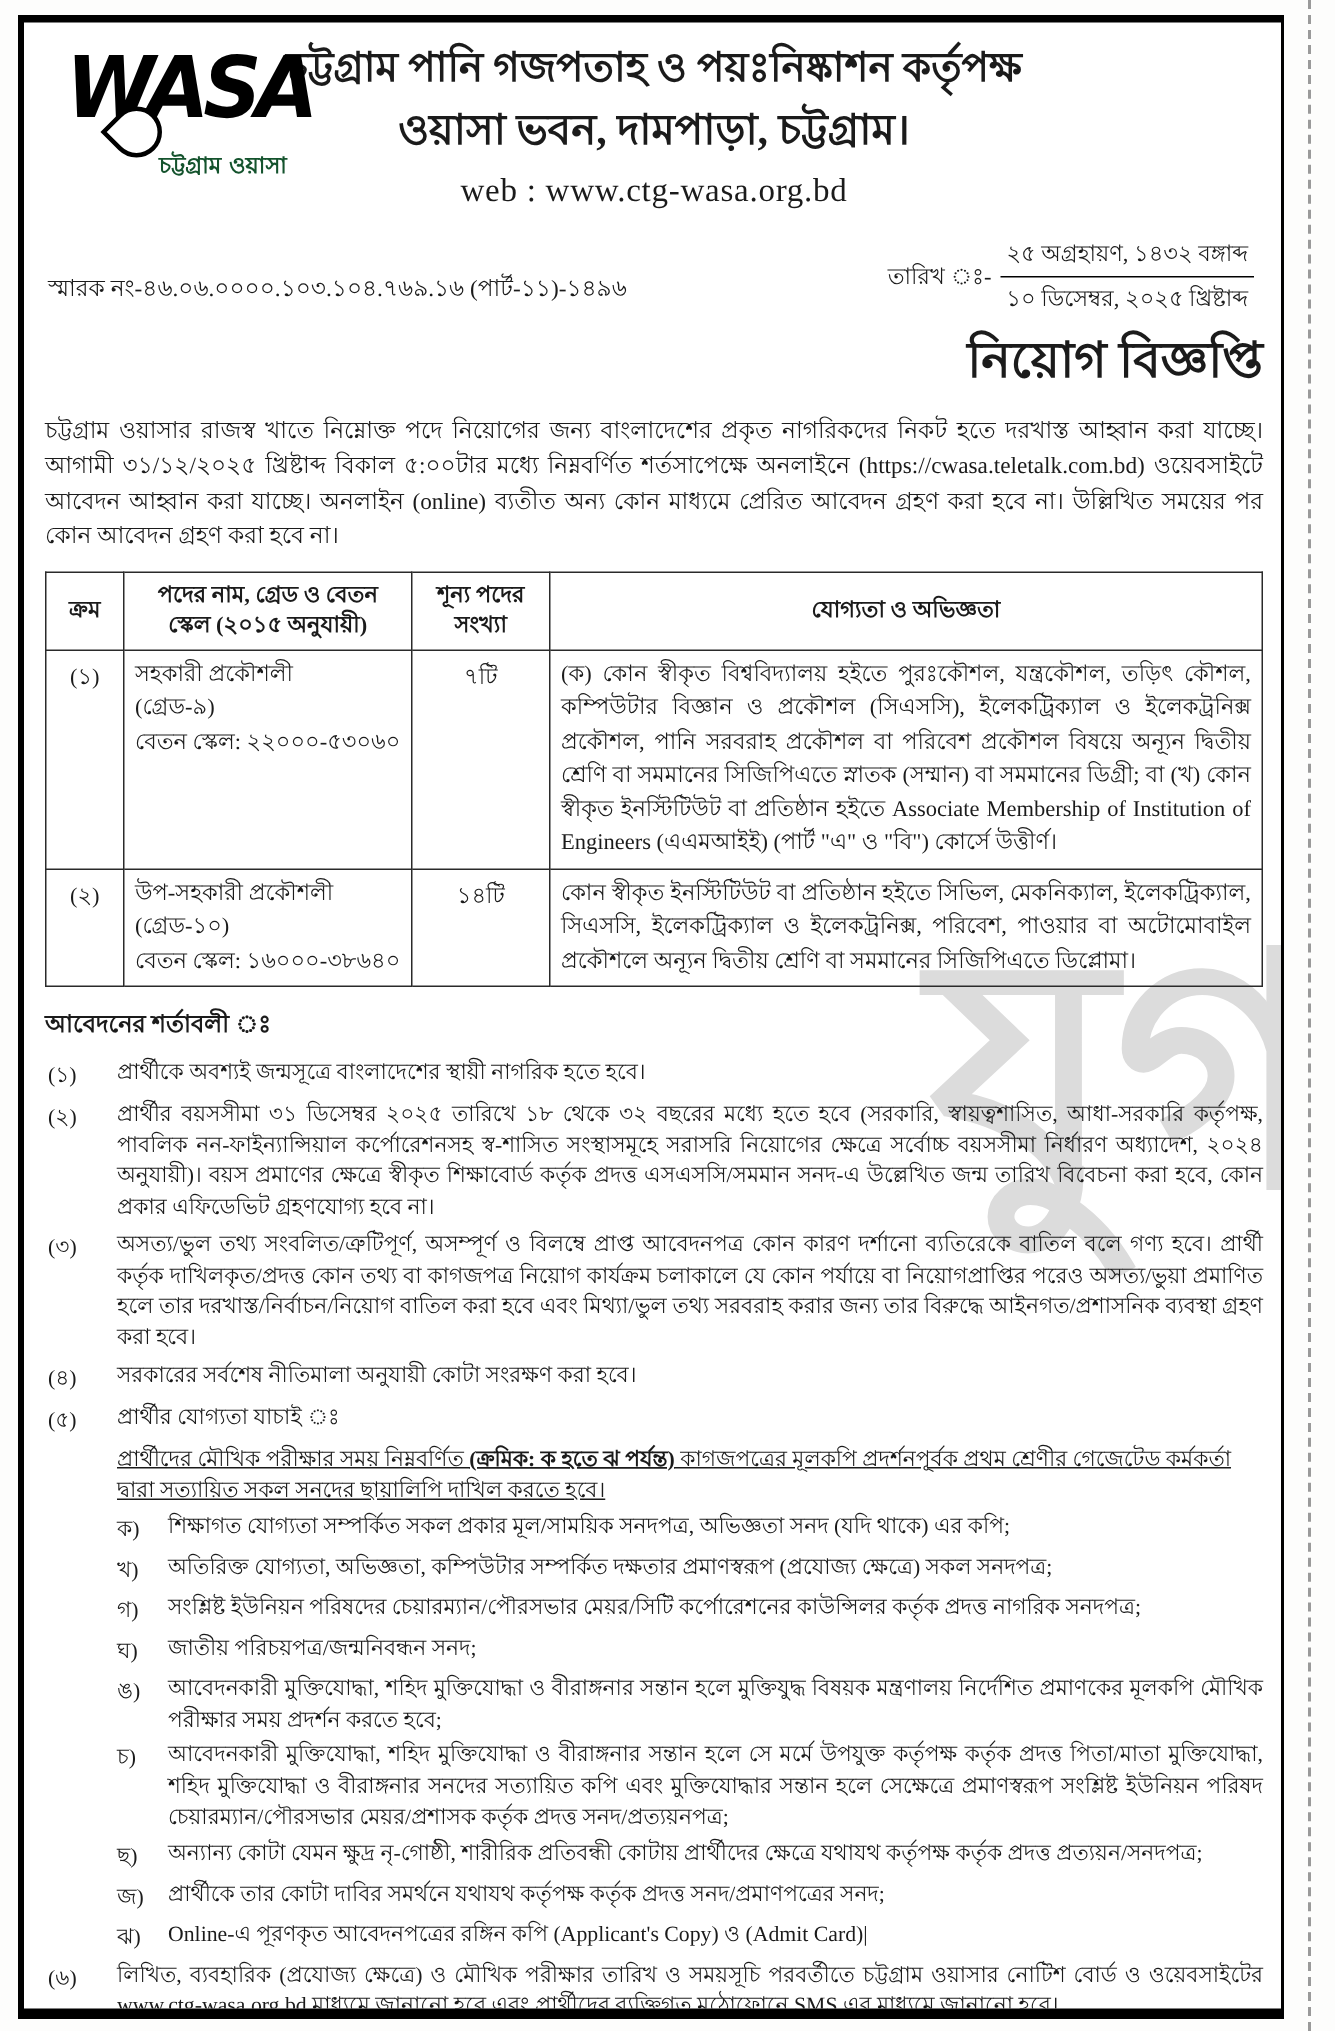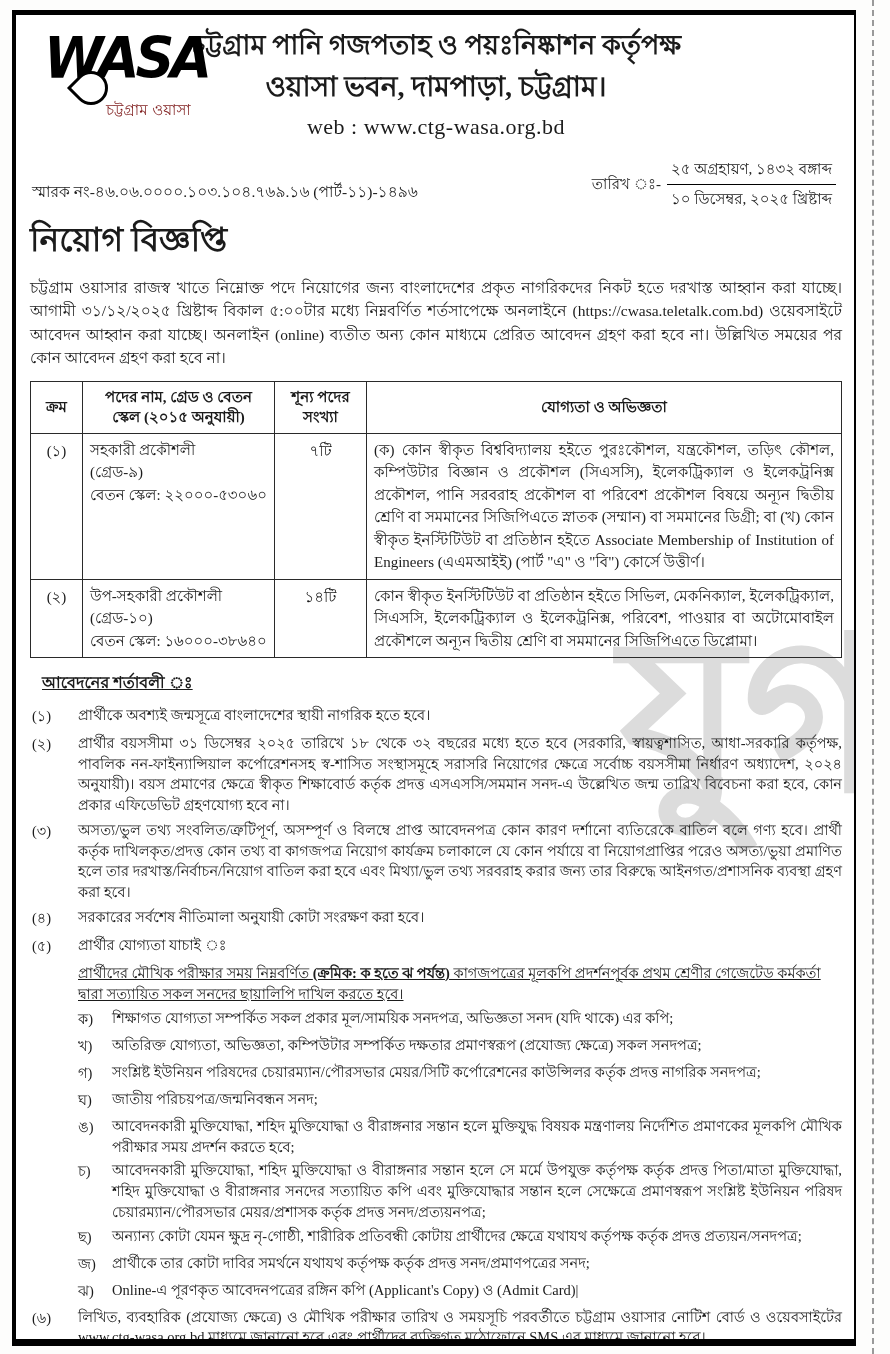--- a/index.html
+++ b/index.html
@@ -22,50 +22,50 @@
   
   .hdr { position:relative; min-height:128px; }
   .logo { position:absolute; left:14px; top:8px; width:190px; }
   .logo-word { font-family:"DejaVu Sans","Liberation Sans",sans-serif;
     font-weight:900; font-style:italic; font-size:54px; line-height:0.9;
     letter-spacing:-4px; transform:scaleY(1.05); color:#000; }
   .logo-drop { position:absolute; left:30px; top:36px; width:34px; height:34px;
     background:#fff; border:3px solid #000;
     border-radius:50% 0 50% 50%; transform:rotate(-135deg); }
   .logo-sub { margin:14px 0 0 62px; font-family:"DejaVu Sans",sans-serif;
-    font-weight:normal; font-size:15px; background:#fff; color:#7f1d1d; }
+    font-weight:bold; font-size:15px; background:#fff; color:#14532d; }
   .hdr-center { text-align:center; padding-top:2px; }
   .org-name { font-size:27px; font-weight:bold; line-height:1.25; }
   .org-addr { font-size:28px; margin-top:2px;font-weight:bold; }
   .org-web  { font-size:22px; margin-top:2px; letter-spacing:0.5px; }
 
   .memo-row { display:flex; justify-content:space-between; align-items:flex-end;
     margin-top:2px; padding:0 2px; }
   .memo { font-size:15.5px; padding-bottom:6px; }
   .date-wrap { display:flex; align-items:center; gap:6px; font-size:15px; margin-right:4px; }
   .date-frac { text-align:center;font-family:Liberation Serif, serif; }
   .date-top { padding:0 4px 2px 4px; border-bottom:1.5px solid #000; }
   .date-bot { padding-top:2px; }
 
-  .big-title { text-align:left; font-size:33px; font-weight:bold; margin:2px 0 6px 0; }
+  .big-title { text-align:right; font-size:33px; font-weight:bold; margin:2px 0 6px 0; }
 
   .intro { font-size:15.5px; line-height:1.5; text-align:justify; }
 
   
   table { width:100%; border-collapse:collapse; margin-top:12px; }
   th,td { border:1.5px solid #2a2a2a; font-size:15px; vertical-align:top; padding:5px 7px; }
   th { font-weight:bold; text-align:center; vertical-align:middle; line-height:1.35; }
   .col-sl { width:52px; } .col-post { width:192px; } .col-vac { width:92px; }
   td.c-sl { text-align:center; } td.c-vac { text-align:center; }
   td.c-post div { line-height:1.5; }
   td.c-qual { text-align:justify; line-height:1.5; }
 
   
-  .cond-head { font-size:16px; font-weight:bold; text-decoration:underline;
-    margin:12px 0 8px 12px; }
+  .cond-head { font-size:16px; font-weight:bold; 
+    margin:12px 0 8px 0; }
   .cond-item { display:flex; margin-bottom:4px; }
   .cond-no { flex:0 0 48px; font-size:14.5px; padding-left:2px; }
   .cond-tx { flex:1; font-size:14.5px; line-height:1.43; text-align:justify; }
   .c5-intro { margin:2px 0 3px 48px; font-size:14.5px; line-height:1.45;text-decoration:underline; }
   .c5-em { font-weight:bold; text-decoration:underline; }
   .sub-item { display:flex; margin:0 0 3px 48px; }
   .sub-no { flex:0 0 34px; font-size:14.5px; }
   .sub-tx { flex:1; font-size:14.5px; line-height:1.43; text-align:justify; }
 </style>
 </head>

